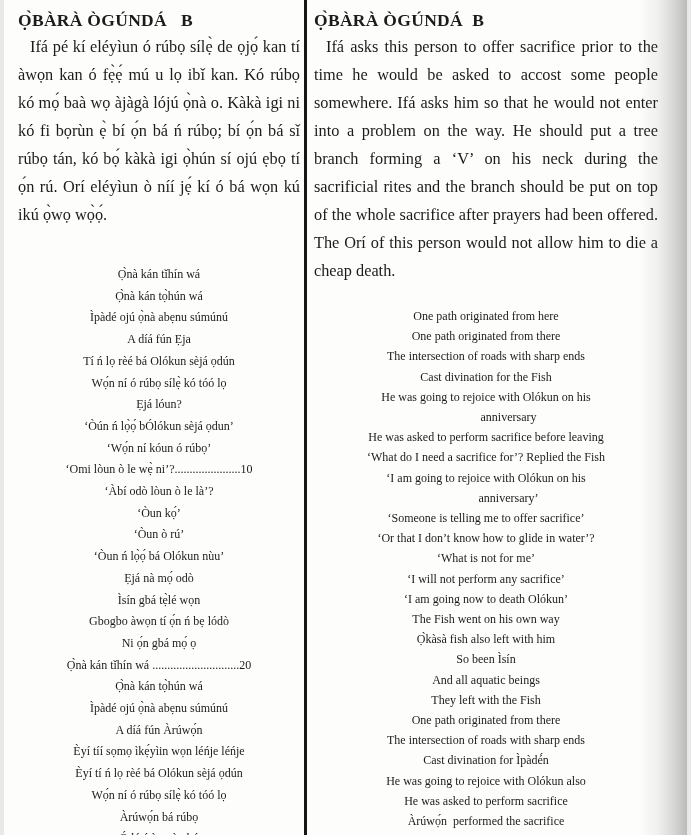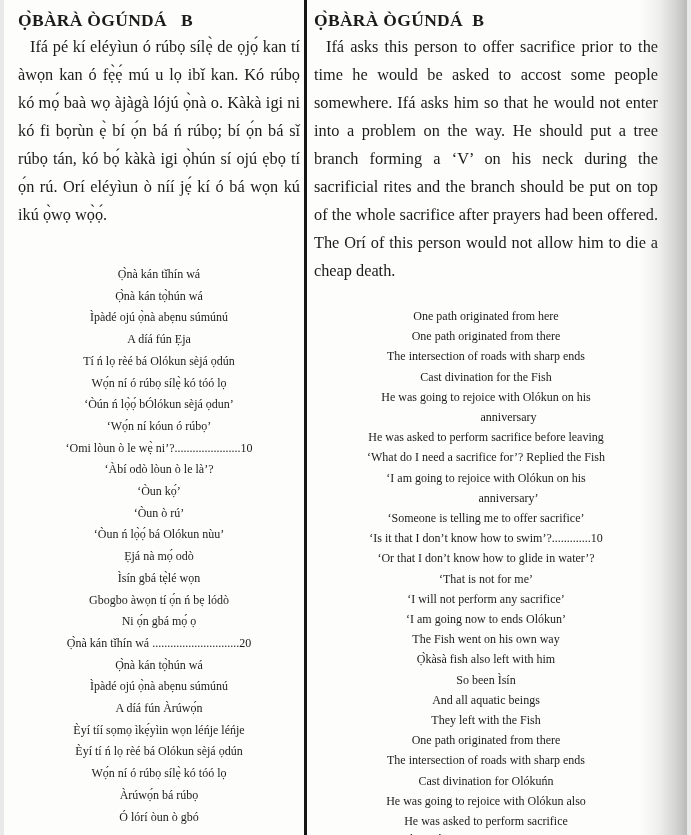--- a/index.html
+++ b/index.html
@@ -55,20 +55,21 @@
   <div class="col col-left">
     <h1 class="hdr">Ọ̀BÀRÀ ÒGÚNDÁ   B</h1>
     <p class="intro">Ifá pé kí eléyìun ó rúbọ sílẹ̀ de ọjọ́ kan tí àwọn kan ó fẹ̀ẹ́ mú u lọ ibǐ kan. Kó rúbọ kó mọ́ baà wọ àjàgà lójú ọ̀nà o. Kàkà igi ni kó fi bọrùn ẹ̀ bí ọ́n bá ń rúbọ; bí ọ́n bá sǐ rúbọ tán, kó bọ́ kàkà igi ọ̀hún sí ojú ẹbọ tí ọ́n rú. Orí eléyìun ò níí jẹ́ kí ó bá wọn kú ikú ọ̀wọ wọ̀ọ́.</p>
     <div class="verse verse-left">
         <div class="verse-line">Ọ̀nà kán tǐhín wá</div>
         <div class="verse-line">Ọ̀nà kán tọ̀hún wá</div>
         <div class="verse-line">Ìpàdé ojú ọ̀nà abẹnu súmúnú</div>
         <div class="verse-line">A díá fún Ẹja</div>
         <div class="verse-line">Tí ń lọ rèé bá Olókun sèjá ọdún</div>
         <div class="verse-line">Wọ́n ní ó rúbọ sílẹ̀ kó tóó lọ</div>
+        <div class="verse-line">Ẹjá lóun?</div>
         <div class="verse-line">‘Òún ń lọ̀ọ́ bÓlókun sèjá ọdun’</div>
         <div class="verse-line">‘Wọ́n ní kóun ó rúbọ’</div>
         <div class="verse-line">‘Omi lòun ò le wẹ̀ ni’?......................10</div>
         <div class="verse-line">‘Àbí odò lòun ò le là’?</div>
         <div class="verse-line">‘Òun kọ́’</div>
         <div class="verse-line">‘Òun ò rú’</div>
         <div class="verse-line">‘Òun ń lọ̀ọ́ bá Olókun nùu’</div>
         <div class="verse-line">Ẹjá nà mọ́ odò</div>
         <div class="verse-line">Ìsín gbá tẹ̀lé wọn</div>
         <div class="verse-line">Gbogbo àwọn tí ọ́n ń bẹ lódò</div>
@@ -95,33 +96,32 @@
         <div class="verse-line">One path originated from there</div>
         <div class="verse-line">The intersection of roads with sharp ends</div>
         <div class="verse-line">Cast divination for the Fish</div>
         <div class="verse-line">He was going to rejoice with Olókun on his</div>
         <div class="verse-line">               anniversary</div>
         <div class="verse-line">He was asked to perform sacrifice before leaving</div>
         <div class="verse-line">‘What do I need a sacrifice for’? Replied the Fish</div>
         <div class="verse-line">‘I am going to rejoice with Olókun on his</div>
         <div class="verse-line">               anniversary’</div>
         <div class="verse-line">‘Someone is telling me to offer sacrifice’</div>
-        <div class="verse-line">‘Is it that I don’t know how to swim’?.............10</div>
         <div class="verse-line">‘Or that I don’t know how to glide in water’?</div>
-        <div class="verse-line">‘That is not for me’</div>
+        <div class="verse-line">‘What is not for me’</div>
         <div class="verse-line">‘I will not perform any sacrifice’</div>
-        <div class="verse-line">‘I am going now to ends Olókun’</div>
+        <div class="verse-line">‘I am going now to death Olókun’</div>
         <div class="verse-line">The Fish went on his own way</div>
         <div class="verse-line">Ọ̀kàsà fish also left with him</div>
         <div class="verse-line">So been Ìsín</div>
         <div class="verse-line">And all aquatic beings</div>
         <div class="verse-line">They left with the Fish</div>
         <div class="verse-line">One path originated from there</div>
         <div class="verse-line">The intersection of roads with sharp ends</div>
-        <div class="verse-line">Cast divination for Olókuńn</div>
+        <div class="verse-line">Cast divination for Ìpàdé́n</div>
         <div class="verse-line">He was going to rejoice with Olókun also</div>
         <div class="verse-line">He was asked to perform sacrifice</div>
         <div class="verse-line">Àrúwọ́n  performed the sacrifice</div>
       </div>
   </div>
 
   <div class="scan-shadow"></div>
 
 </div>
 

